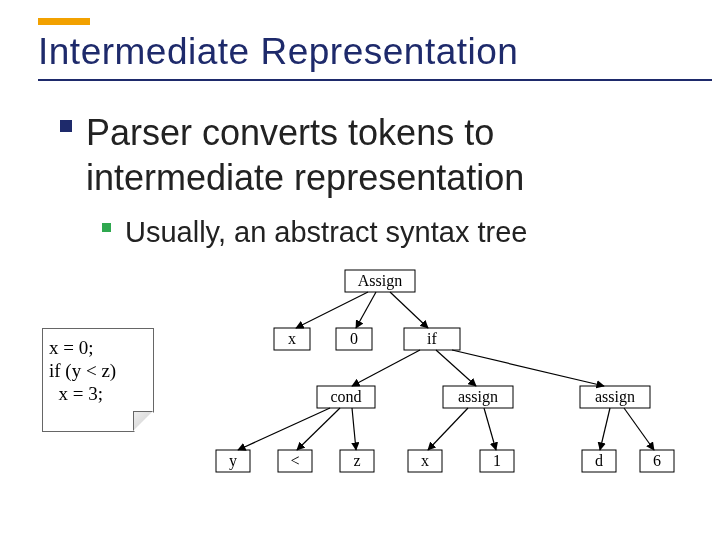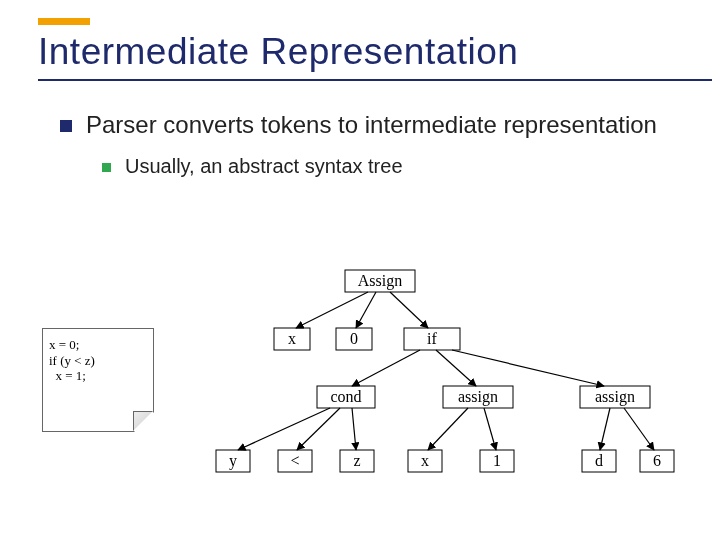--- a/index.html
+++ b/index.html
@@ -55,42 +55,42 @@
     flex: 0 0 auto;
     margin-top: 10px;
   }
   .sq.small {
     width: 9px;
     height: 9px;
     background: #2fa84f;
     margin-top: 9px;
   }
   .bullet-text {
-    font-size: 24px;
+    font-size: 36px;
     color: #222;
     line-height: 1.25;
   }
   .sub {
     margin-left: 42px;
     margin-top: 14px;
   }
   .sub .bullet-text {
-    font-size: 20px;
+    font-size: 29px;
   }
   .code-note {
     position: absolute;
     left: 42px;
     top: 328px;
     width: 112px;
     height: 104px;
     background: #fff;
     border: 1px solid #666;
     padding: 8px 6px;
     font-family: "Times New Roman", serif;
-    font-size: 13px;
+    font-size: 19px;
     line-height: 1.2;
     color: #000;
   }
   .code-line { white-space: pre; }
   .fold {
     position: absolute;
     right: 0;
     bottom: 0;
     width: 20px;
     height: 20px;
@@ -158,21 +158,21 @@
   </div>
   <div class="bullet-row sub">
     <div class="sq small"></div>
     <div class="bullet-text">Usually, an abstract syntax tree</div>
   </div>
 </div>
 
 <div class="code-note">
   <div class="code-line">x = 0;</div>
   <div class="code-line">if (y &lt; z)</div>
-  <div class="code-line">  x = 1;</div>
+  <div class="code-line">  x = 3;</div>
   <div class="fold"></div>
 </div>
 
 <svg class="tree">
   <defs>
     <marker id="arrow" viewBox="0 0 10 10" refX="9" refY="5" markerWidth="7" markerHeight="7" orient="auto-start-reverse">
       <path d="M 0 0 L 10 5 L 0 10 z" fill="#000"></path>
     </marker>
   </defs>
 

